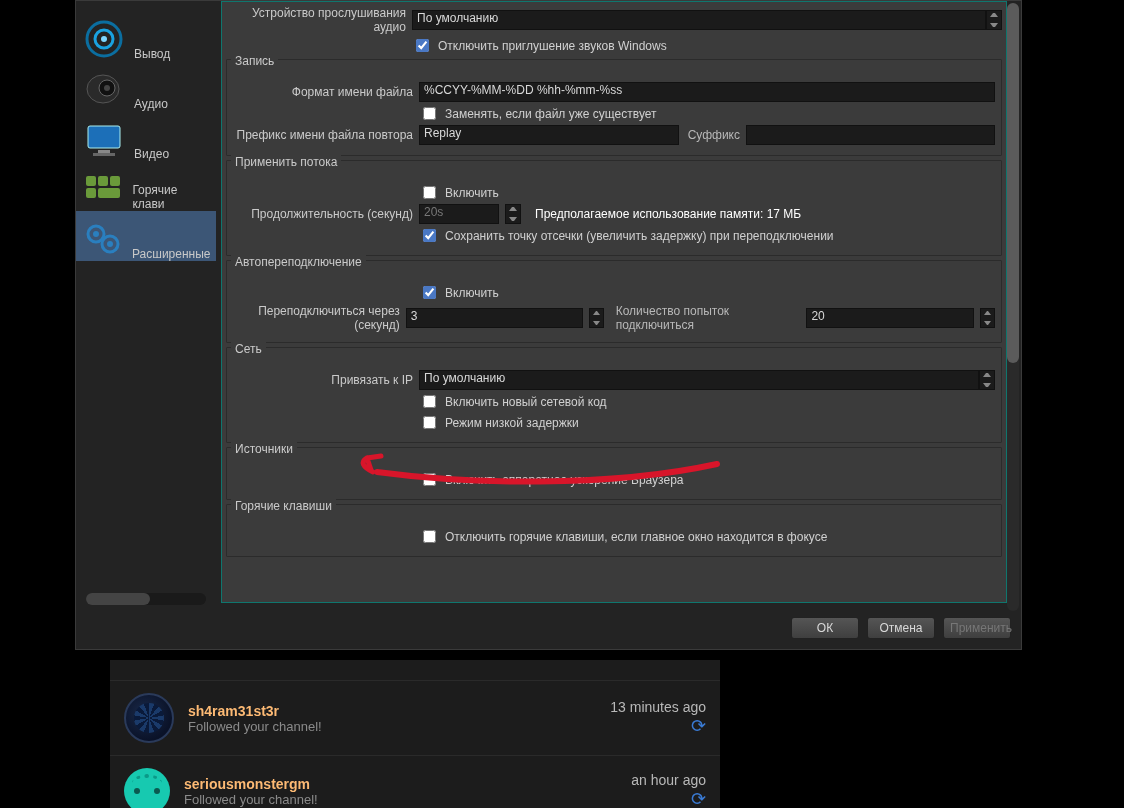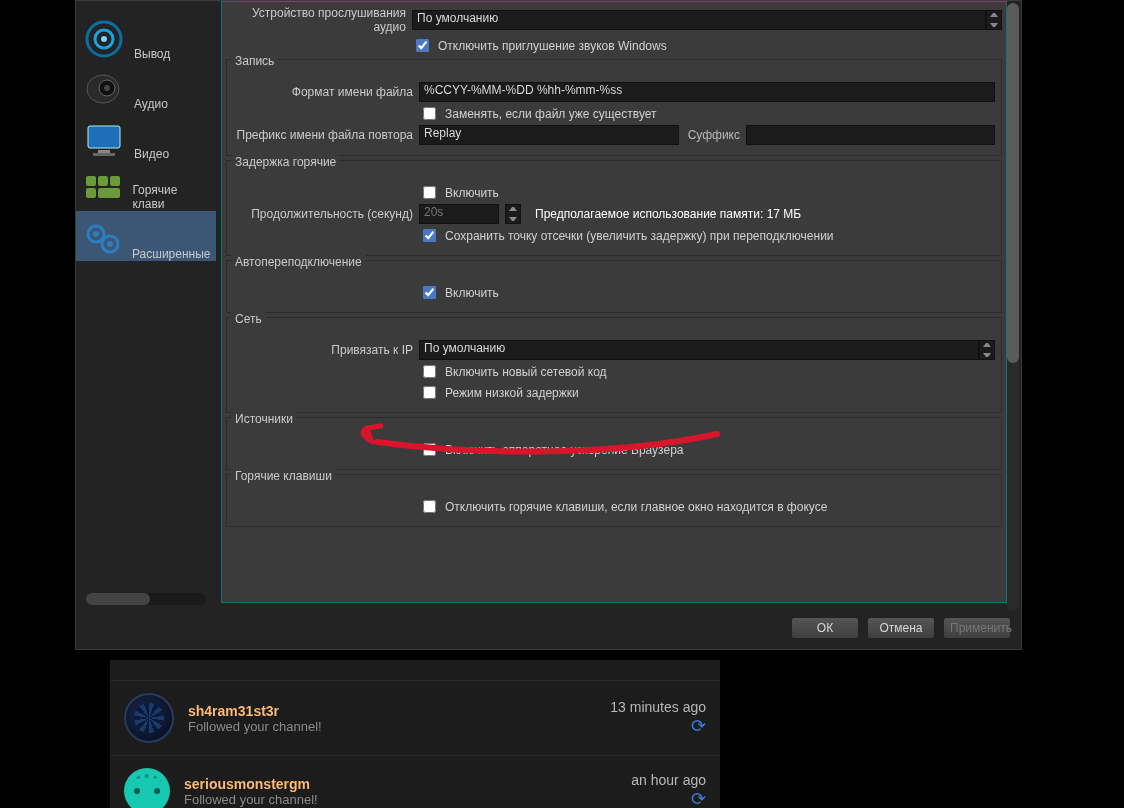--- a/index.html
+++ b/index.html
@@ -147,21 +147,21 @@
       </div>
       <div class="row">
         <span class="lbl">Префикс имени файла повтора</span>
         <div class="input" style="width:250px">Replay</div>
         <span class="lbl-short">Суффикс</span>
         <div class="input" style="flex:1"></div>
       </div>
     </div>
 
     <div class="group">
-      <div class="group-title">Задержка горячие</div>
+      <div class="group-title">Применить потока</div>
       <div class="row">
           <span class="lbl"></span>
         <label class="chk">
             <input type="checkbox" style="">
             <span>Включить</span>
           </label>
       </div>
       <div class="row">
         <span class="lbl">Продолжительность (секунд)</span>
         <div class="input spin" style="color:#777">20s</div>
@@ -178,20 +178,28 @@
     </div>
 
     <div class="group">
       <div class="group-title">Автопереподключение</div>
       <div class="row">
           <span class="lbl"></span>
         <label class="chk">
             <input type="checkbox" checked="" style="">
             <span>Включить</span>
           </label>
+      </div>
+      <div class="row">
+        <span class="lbl">Переподключиться через (секунд)</span>
+        <div class="input" style="width:180px">3</div>
+        <span class="spinbtn"></span>
+        <span style="margin-left:6px">Количество попыток подключиться</span>
+        <div class="input" style="width:170px;margin-left:4px">20</div>
+        <span class="spinbtn"></span>
       </div>
     </div>
 
     <div class="group">
       <div class="group-title">Сеть</div>
       <div class="row">
         <span class="lbl">Привязать к IP</span>
         <div class="sel-wrap">
           <div class="input" style="flex:1">По умолчанию</div>
           <span class="spinbtn"></span>

